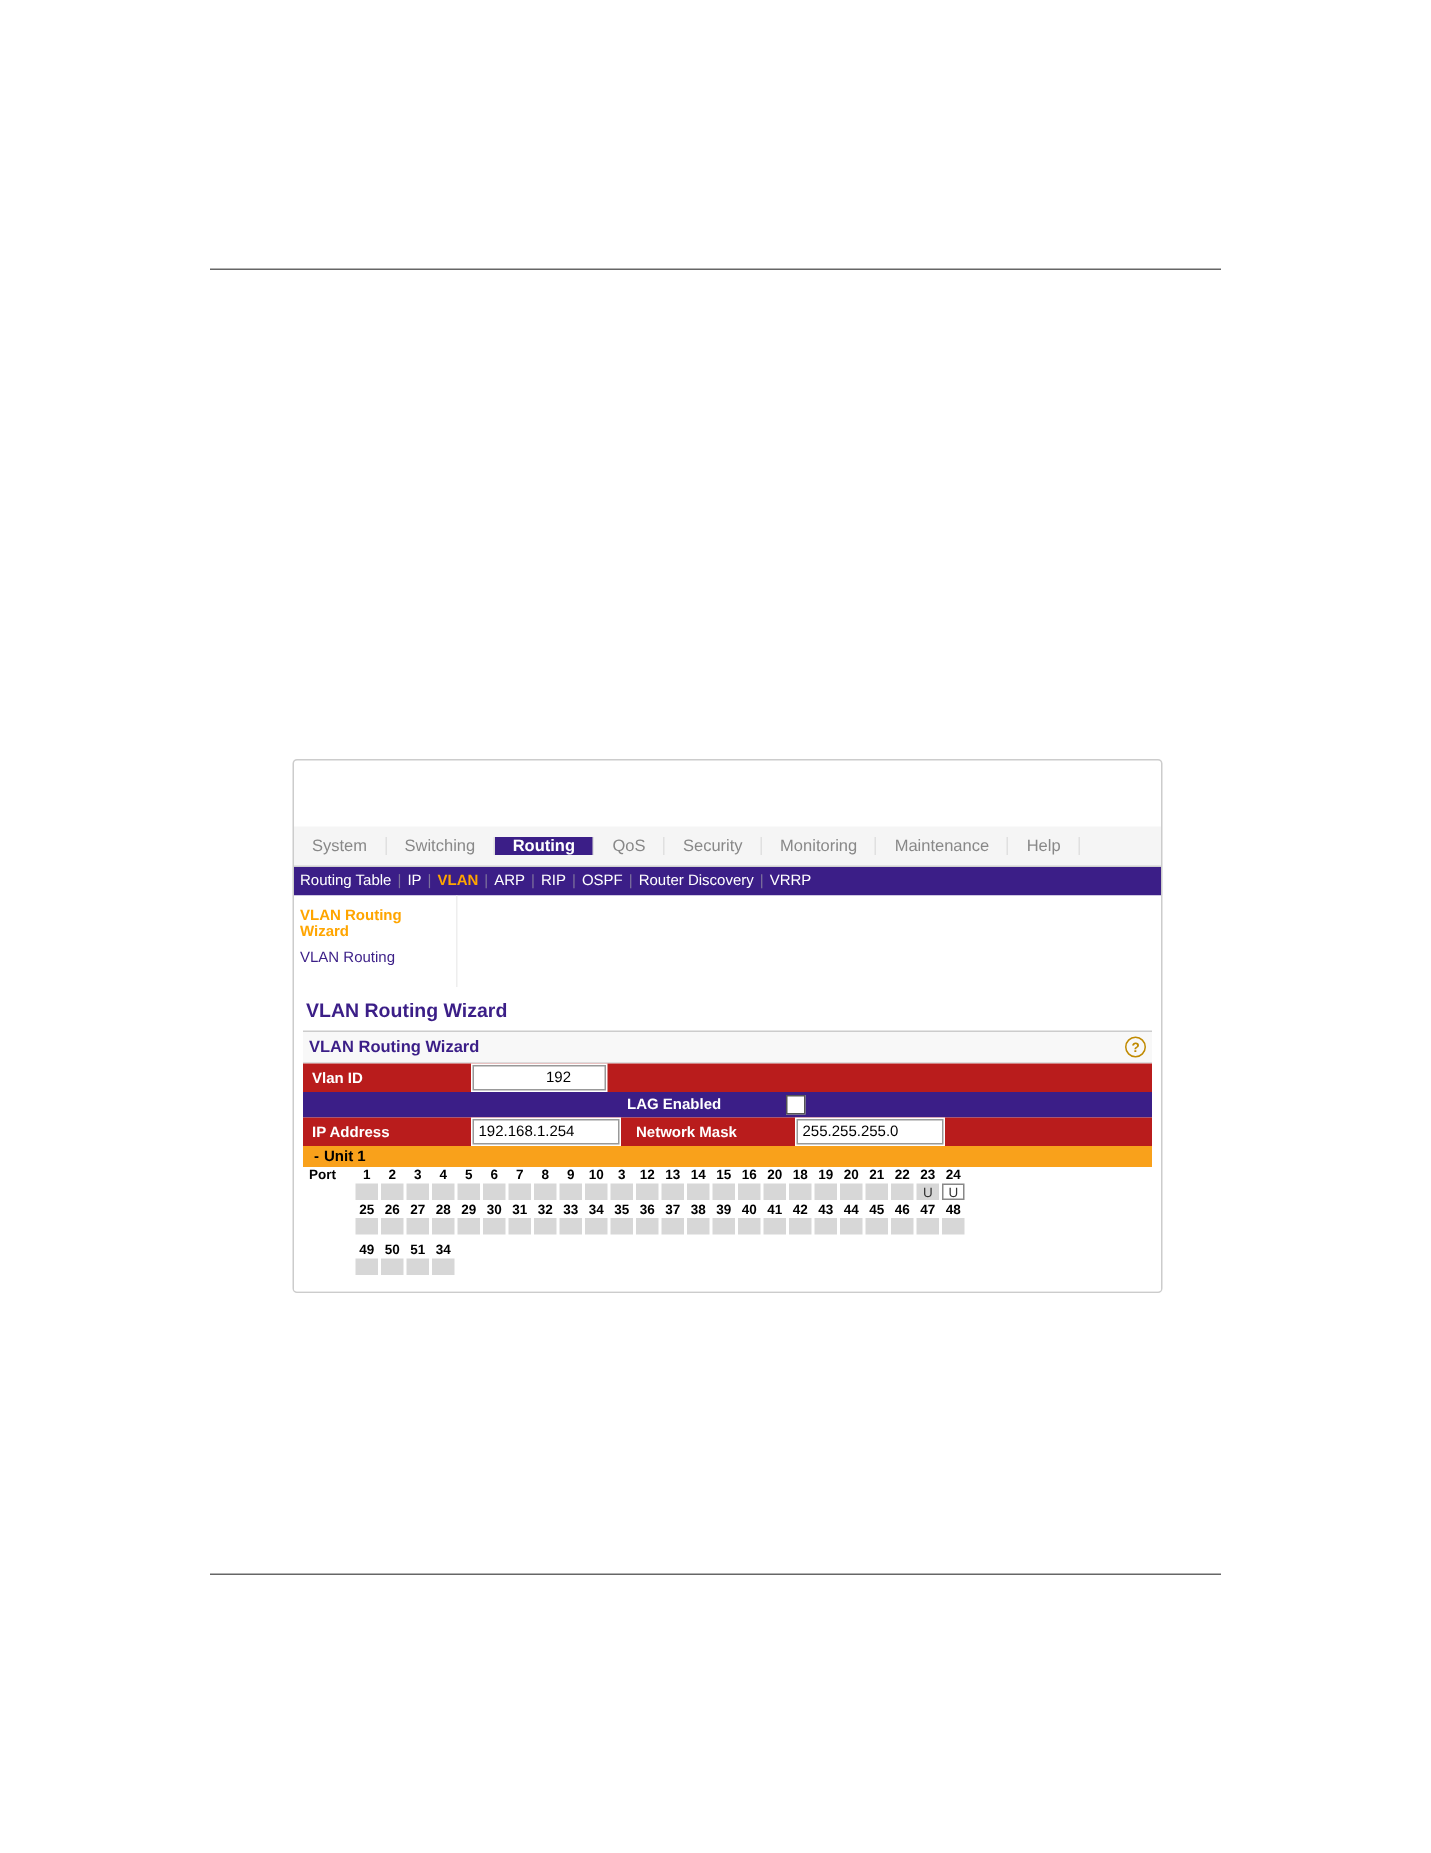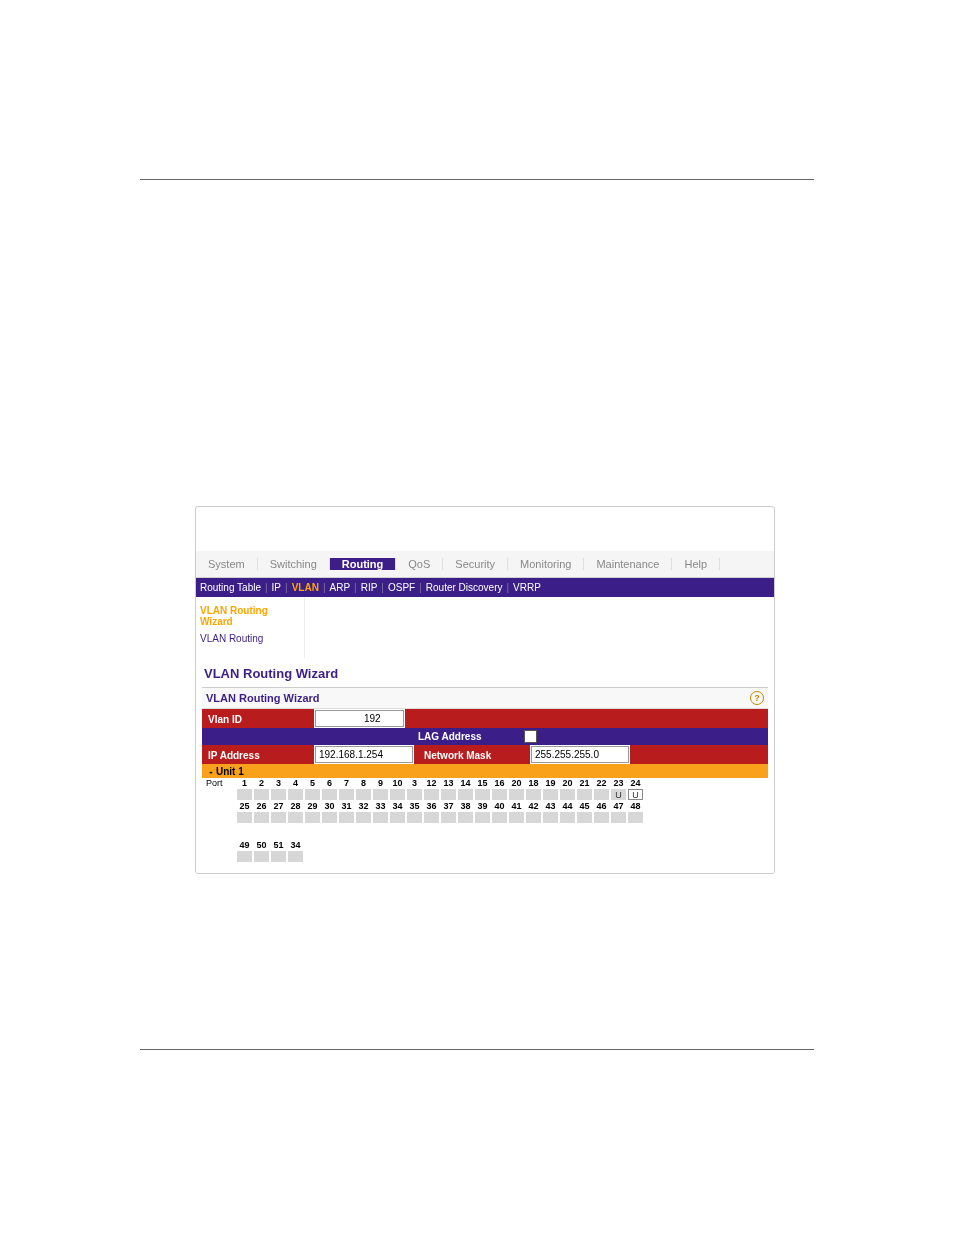--- a/index.html
+++ b/index.html
@@ -188,21 +188,21 @@
   }
   .unitrow .dash { width:10px; text-align:center; }
   .port-table {
     font-size: 9px;
     color:#000;
   }
   .port-row-labels {
     display:flex;
     padding-left:4px;
   }
-  .port-row-labels .lbl { width: 30px; font-weight:normal; }
+  .port-row-labels .lbl { width: 30px; font-weight:bold; }
   .port-num { width: 17px; text-align:center; font-weight:bold; }
   .port-row-boxes {
     display:flex;
     padding-left:4px;
   }
   .port-row-boxes .lbl { width:30px; }
   .port-box {
     width: 15px; height: 11px;
     background: #d7d7d7;
     margin: 1px 1px;
@@ -268,21 +268,21 @@
           <div class="row">
             <div class="cell-label">Vlan ID</div>
             <div class="cell-input">
               <input type="text" style="width: 36px; padding-left: 48px;" value="192">
             </div>
             <div class="cell-spacer"></div>
           </div>
 
           <div class="row2">
             <div class="seg" style="flex:0 0 210px;"></div>
-            <div class="cell-label" style="flex:0 0 100px;">LAG Address</div>
+            <div class="cell-label" style="flex:0 0 100px;">LAG Enabled</div>
             <div style="flex:0 0 20px; display:flex; align-items:center;">
               <span class="checkbox"></span>
             </div>
             <div class="seg"></div>
           </div>
 
           <div class="row">
             <div class="cell-label">IP Address</div>
             <div class="cell-input wide-input">
               <input type="text" value="192.168.1.254" style="">
@@ -406,21 +406,21 @@
               <div class="port-box"></div>
               <div class="port-box"></div>
               <div class="port-box"></div>
               <div class="port-box"></div>
               <div class="port-box"></div>
               <div class="port-box"></div>
               <div class="port-box"></div>
               <div class="port-box"></div>
             </div>
 
-            <div class="port-row-labels" style="margin-top:16px;align-items:flex-end;">
+            <div class="port-row-labels" style="margin-top:4px;align-items:flex-end;">
               <div class="lbl"></div>
               <div class="port-num">49</div>
               <div class="port-num">50</div>
               <div class="port-num">51</div>
               <div class="port-num">34</div>
             </div>
 
             <div class="port-row-boxes">
               <div class="lbl"></div>
               <div class="port-box"></div>

